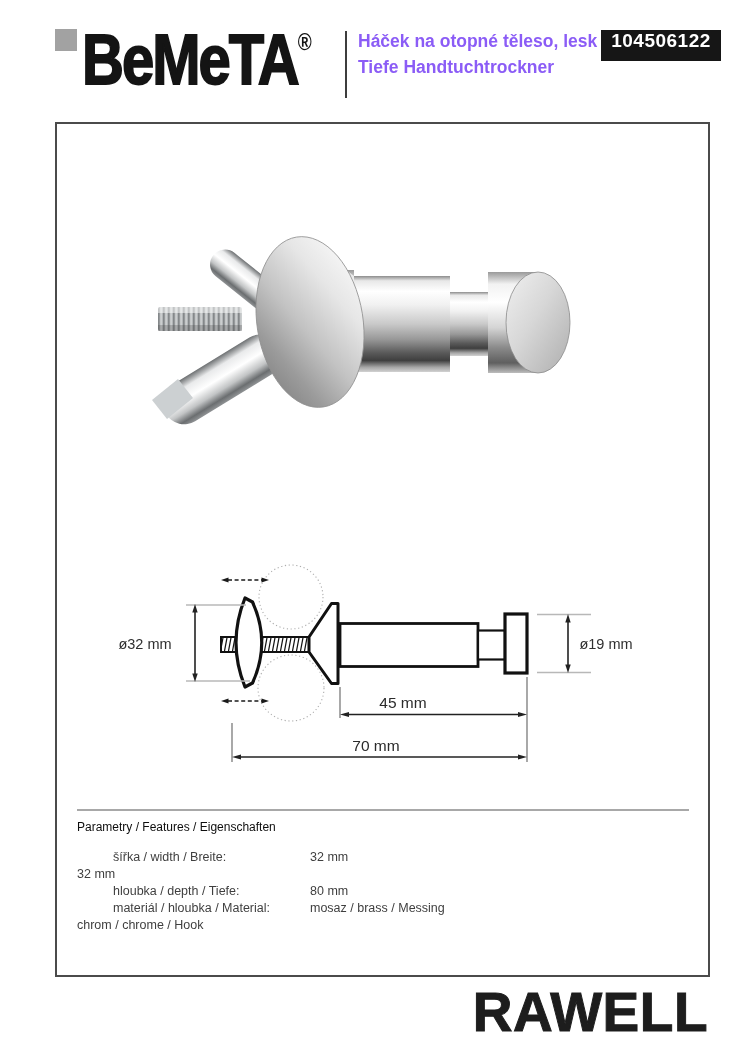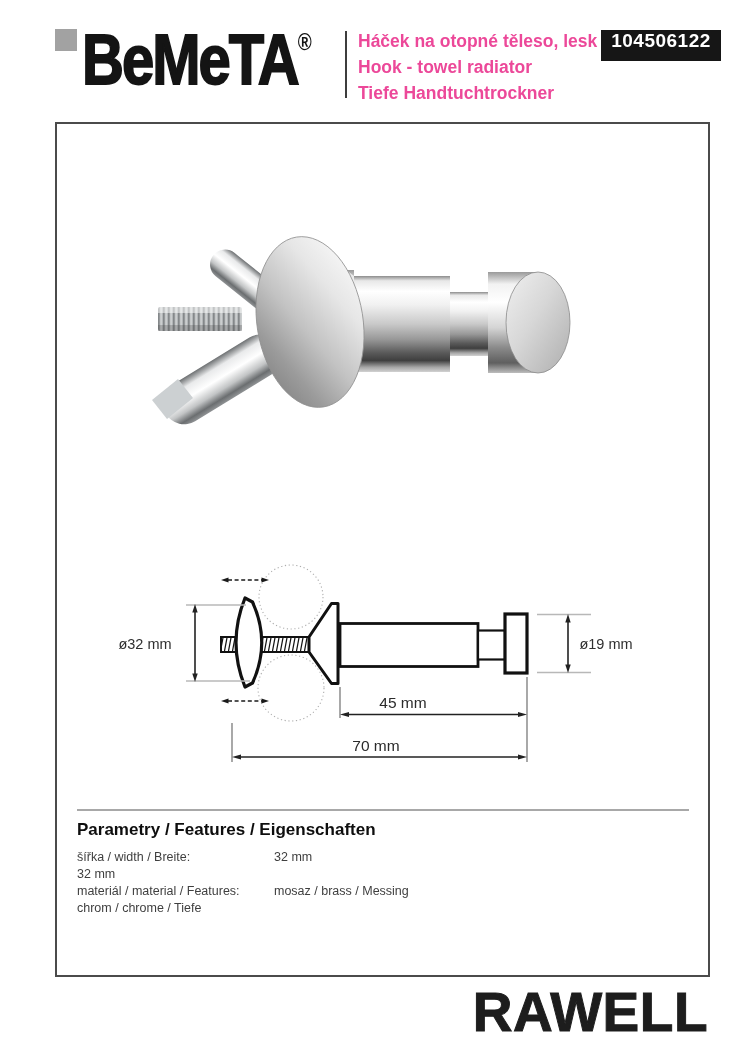--- a/index.html
+++ b/index.html
@@ -7,54 +7,53 @@
        font-family:"Liberation Sans", sans-serif;color:#1a1a1a;}
   .abs{position:absolute;}
 
   
   .logo-square{left:55px;top:29px;width:22px;height:22px;background:#a2a2a2;}
   .logo-word{left:82px;top:18px;font-size:58px;font-weight:700;letter-spacing:-2px;
              color:#141414;transform:scaleY(1.22);transform-origin:left top;
              -webkit-text-stroke:1.5px #141414;white-space:nowrap;}
   .logo-reg{font-size:19px;font-weight:700;-webkit-text-stroke:0;vertical-align:28px;letter-spacing:0;}
   .hdr-divider{left:345px;top:31px;width:2px;height:67px;background:#3d3d3d;}
-  .titles{left:358px;top:28px;font-size:17.5px;font-weight:700;line-height:26px;color:#ec4899;}
+  .titles{left:358px;top:28px;font-size:17.5px;font-weight:700;line-height:26px;color:#8b5cf6;}
   .code-badge{left:601px;top:30px;width:120px;height:31px;background:#161616;
               display:flex;align-items:flex-start;justify-content:center;}
   .code-badge span{color:#ffffff;font-size:19px;font-weight:700;letter-spacing:0.5px;}
 
   
   .frame{left:55px;top:122px;width:655px;height:855px;border:2px solid #4b4b4b;
          box-sizing:border-box;background:#ffffff;}
 
   
   .sep-line{left:77px;top:809px;width:612px;height:2px;background:#a8a8a8;}
-  .param-heading{left:77px;top:820px;font-size:17px;font-weight:700;color:#0e0e0e;}
+  .param-heading{left:77px;top:820px;font-size:12px;font-weight:400;color:#0e0e0e;}
   .param-table{left:77px;top:849px;font-size:12.5px;color:#3f3f3f;}
   .param-row{display:flex;line-height:17px;}
-  .param-label{width:197px;}
+  .param-label{width:197px;margin-left:36px;}
   .param-value{}
 
   
   .rawell{right:36px;top:980px;font-size:55px;font-weight:700;color:#1d1d1d;
           -webkit-text-stroke:1px #1d1d1d;letter-spacing:0.5px;}
 
   svg text{font-family:"Liberation Sans", sans-serif;}
 </style>
 </head>
 <body>
 
 <div class="abs logo-square"></div>
 <div class="abs logo-word"><span>BeMeTA</span><span class="logo-reg">®</span></div>
 
 <div class="abs hdr-divider"></div>
 
 <div class="abs titles">
   <div>Háček na otopné těleso, lesk</div>
-  <div>Hook - towel radiator</div>
   <div>Tiefe Handtuchtrockner</div>
 </div>
 
 <div class="abs code-badge">
   <span>104506122</span>
 </div>
 
 <div class="abs frame"></div>
 
 <svg class="abs" style="left:148px;top:218px;" width="430" height="220" viewBox="0 0 430 220">
@@ -213,21 +212,25 @@
 
 <div class="abs param-table">
   <div class="param-row">
     <div class="param-label">šířka / width / Breite:</div>
     <div class="param-value">32 mm</div>
   </div>
   <div class="param-row">
     <div class="param-value">32 mm</div>
   </div>
   <div class="param-row">
-    <div class="param-label">materiál / material / Features:</div>
+    <div class="param-label">hloubka / depth / Tiefe:</div>
+    <div class="param-value">80 mm</div>
+  </div>
+  <div class="param-row">
+    <div class="param-label">materiál / hloubka / Material:</div>
     <div class="param-value">mosaz / brass / Messing</div>
   </div>
   <div class="param-row">
-    <div class="param-value">chrom / chrome / Tiefe</div>
+    <div class="param-value">chrom / chrome / Hook</div>
   </div>
 </div>
 
 <div class="abs rawell">RAWELL</div>
 
 </body></html>

